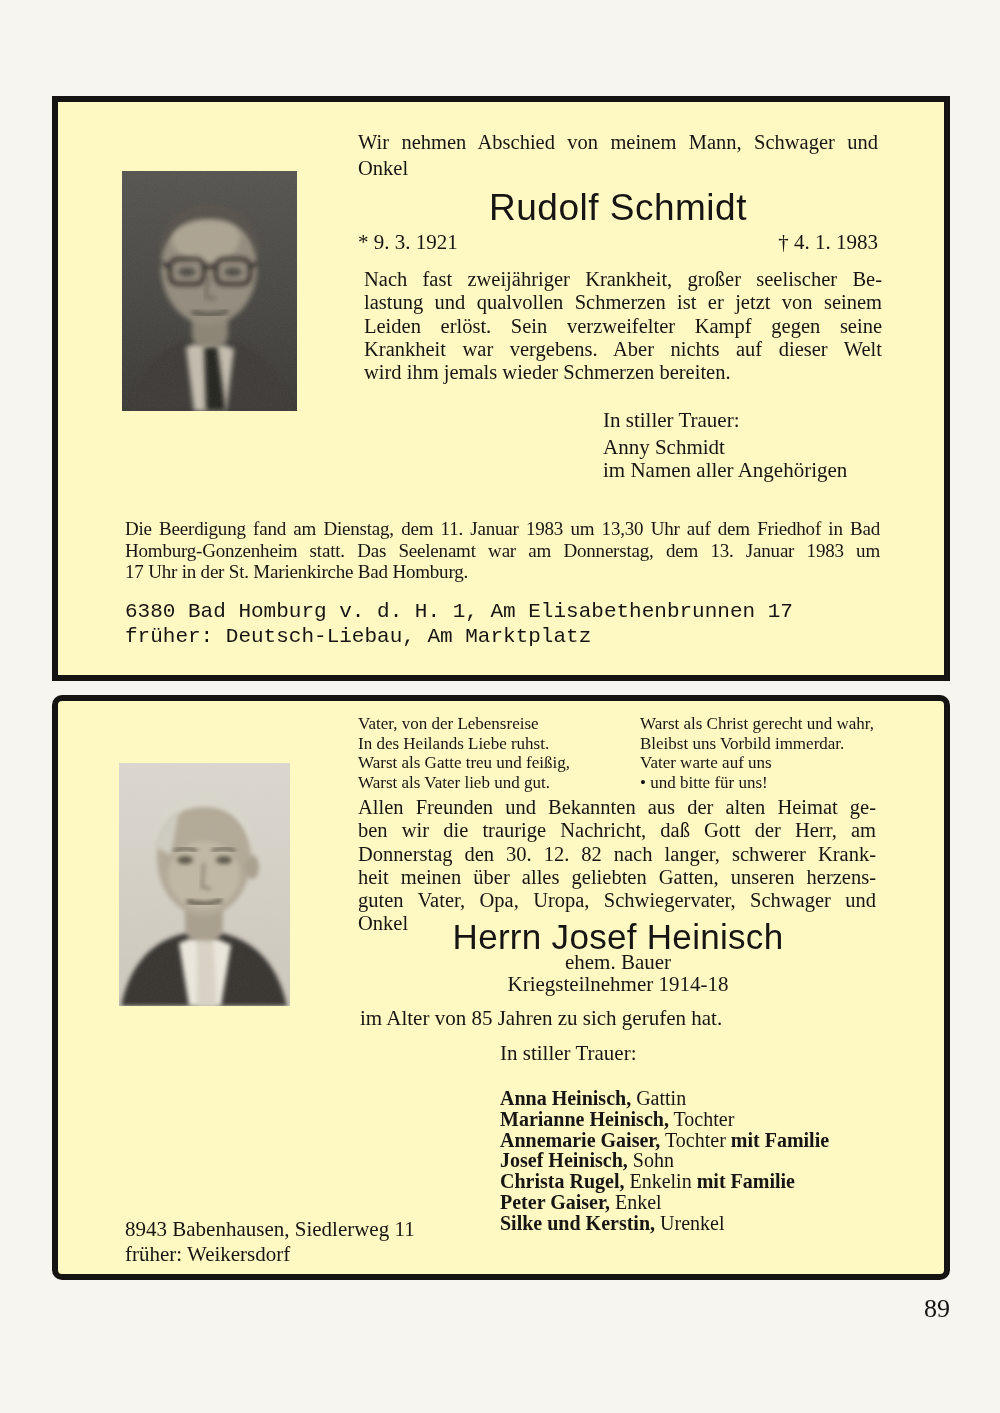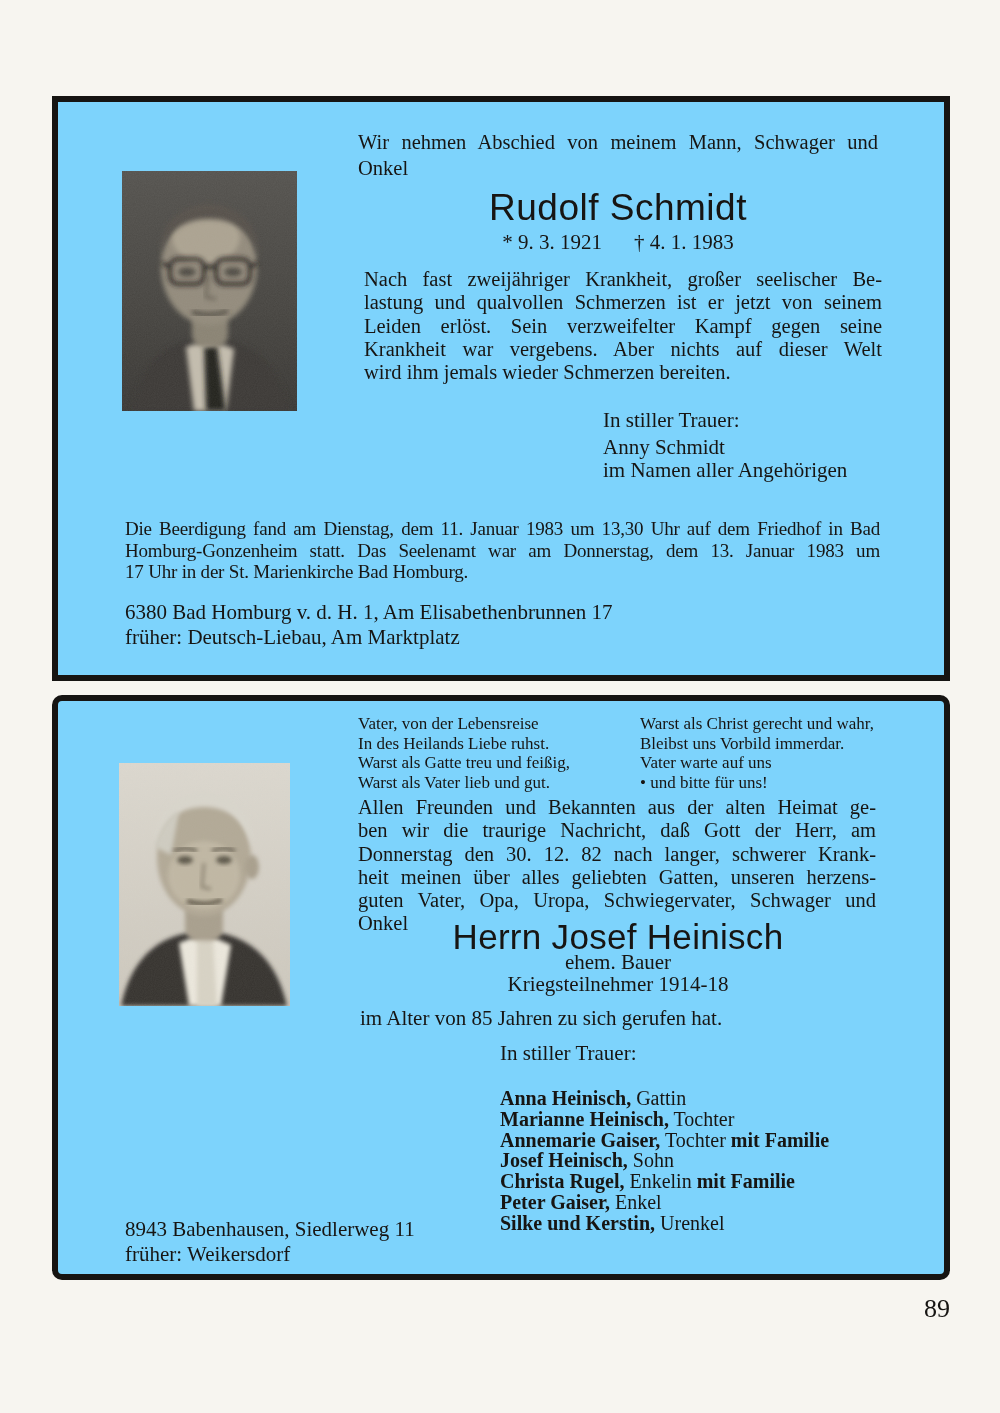--- a/index.html
+++ b/index.html
@@ -7,51 +7,51 @@
   body{
     width:1000px;height:1413px;position:relative;
     background:#f7f5f0;
     font-family:"Liberation Serif","DejaVu Serif",serif;
     color:#171513;
     overflow:hidden;
   }
   .card{
     position:absolute;left:52px;width:898px;height:585px;
     border:6px solid #161412;box-sizing:border-box;
-    background:#7dd3fc;
+    background:#fef9c3;
   }
   #card1{top:96px;}
   #card2{top:695px;border-radius:10px;}
   .card-inner{position:absolute;inset:0;}
   .photo{position:absolute;overflow:hidden;}
   #photo1{left:64px;top:69px;width:175px;height:240px;}
   #photo2{left:61px;top:62px;width:171px;height:243px;}
   .photo svg{display:block;}
 
   
   .intro{position:absolute;left:300px;top:27px;width:520px;
     font-size:20.5px;line-height:26px;}
   .deceased-name{position:absolute;left:300px;width:520px;text-align:center;
     font-family:"Liberation Sans","DejaVu Sans",sans-serif;
     font-weight:normal;letter-spacing:.5px;}
   #name1{top:85px;font-size:37px;}
   .dates{position:absolute;left:300px;top:128px;width:520px;
-    display:flex;justify-content:center;gap:32px;font-size:21px;}
+    display:flex;justify-content:space-between;gap:32px;font-size:21px;}
   .body-block{position:absolute;left:300px;width:518px;font-size:20.5px;}
   #body1{top:166px;line-height:23.3px;margin-left:6px;}
   .jline{text-align:justify;text-align-last:justify;}
   .jlast{text-align:left;text-align-last:left;}
   .mourn-label{position:absolute;font-size:21px;}
   #mourn-label1{left:545px;top:306px;}
   .mourners1{position:absolute;left:545px;top:334px;font-weight:normal;
     font-size:21px;line-height:22.5px;}
   .funeral{position:absolute;left:67px;top:416px;width:755px;
     font-size:19px;line-height:21.5px;letter-spacing:-0.2px;}
   .address{position:absolute;left:67px;font-size:21px;line-height:24.5px;}
-  #address1{top:498px;}
+  #address1{top:498px;font-family:Liberation Mono, monospace;}
 
   
   .poem{position:absolute;top:13px;font-size:17px;line-height:19.5px;}
   #poem-left{left:300px;width:265px;}
   #poem-right{left:582px;width:300px;}
   #body2{top:95px;line-height:23.3px;}
   #name2{top:216px;font-size:35px;letter-spacing:.3px;}
   .sub-center{position:absolute;left:300px;width:520px;text-align:center;
     font-size:21px;}
   #sub1{top:249px;}

